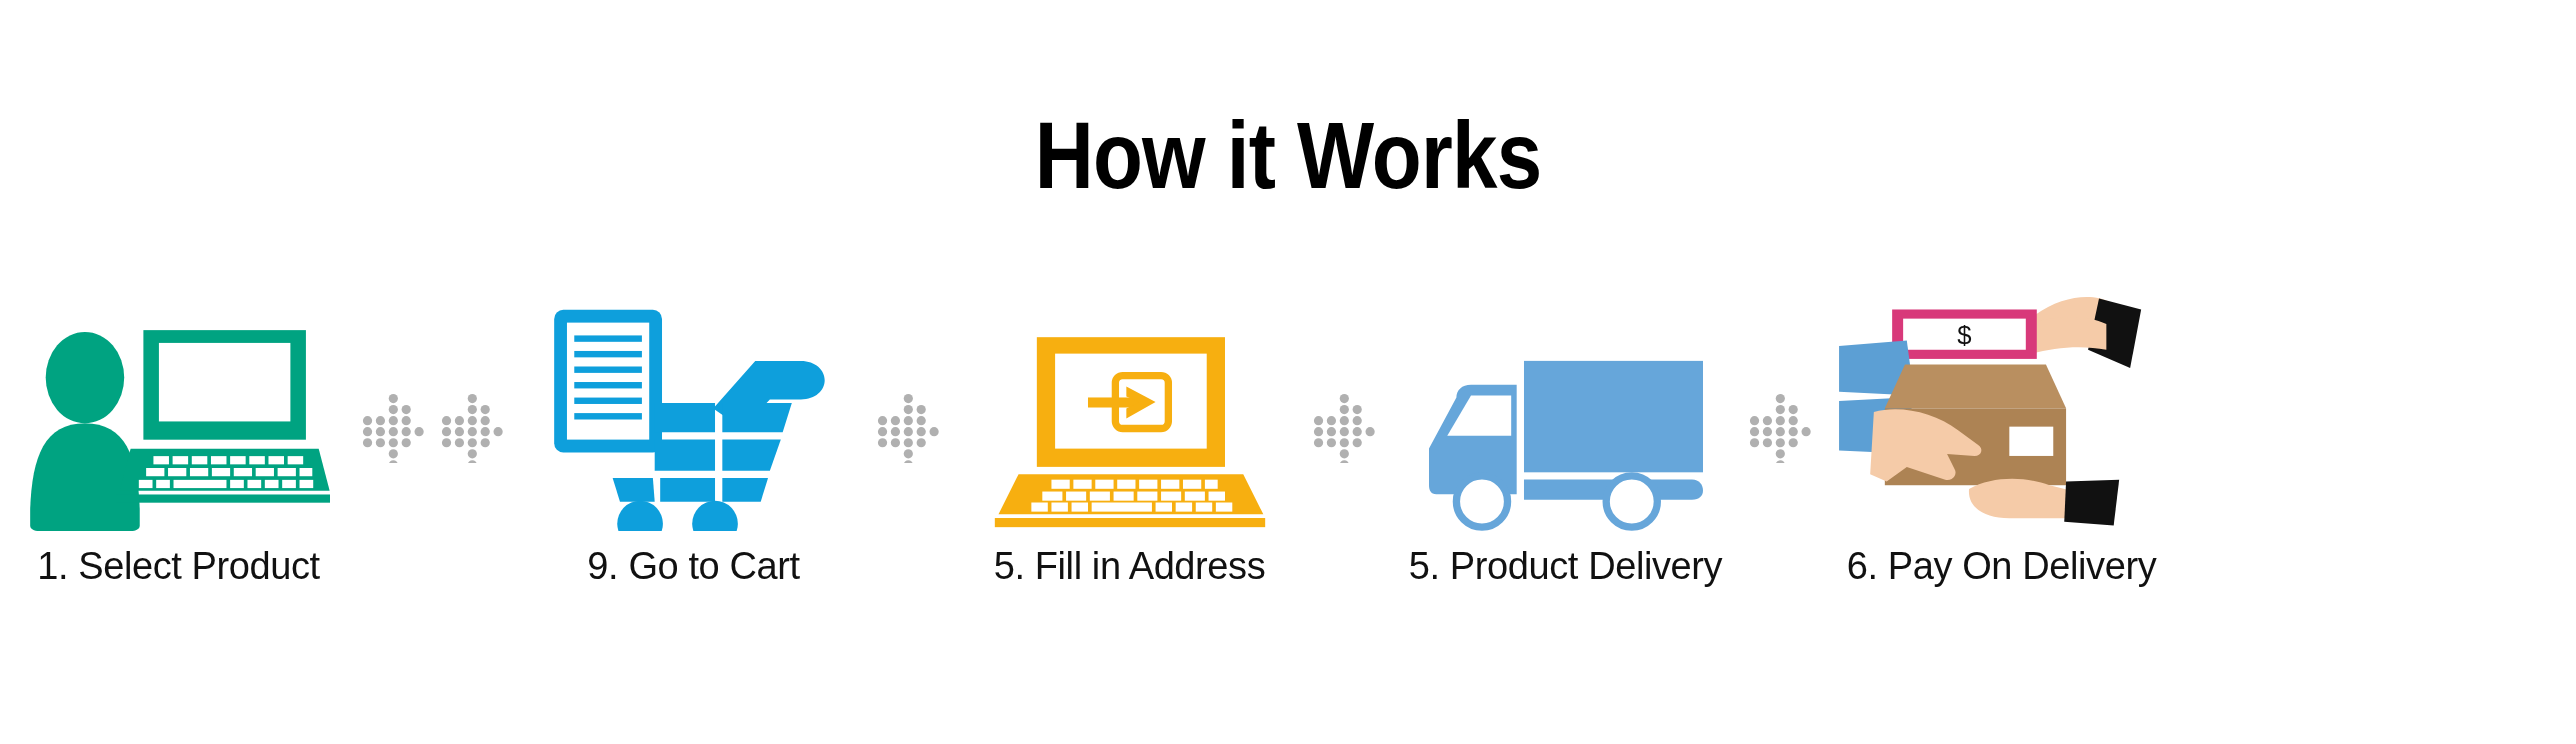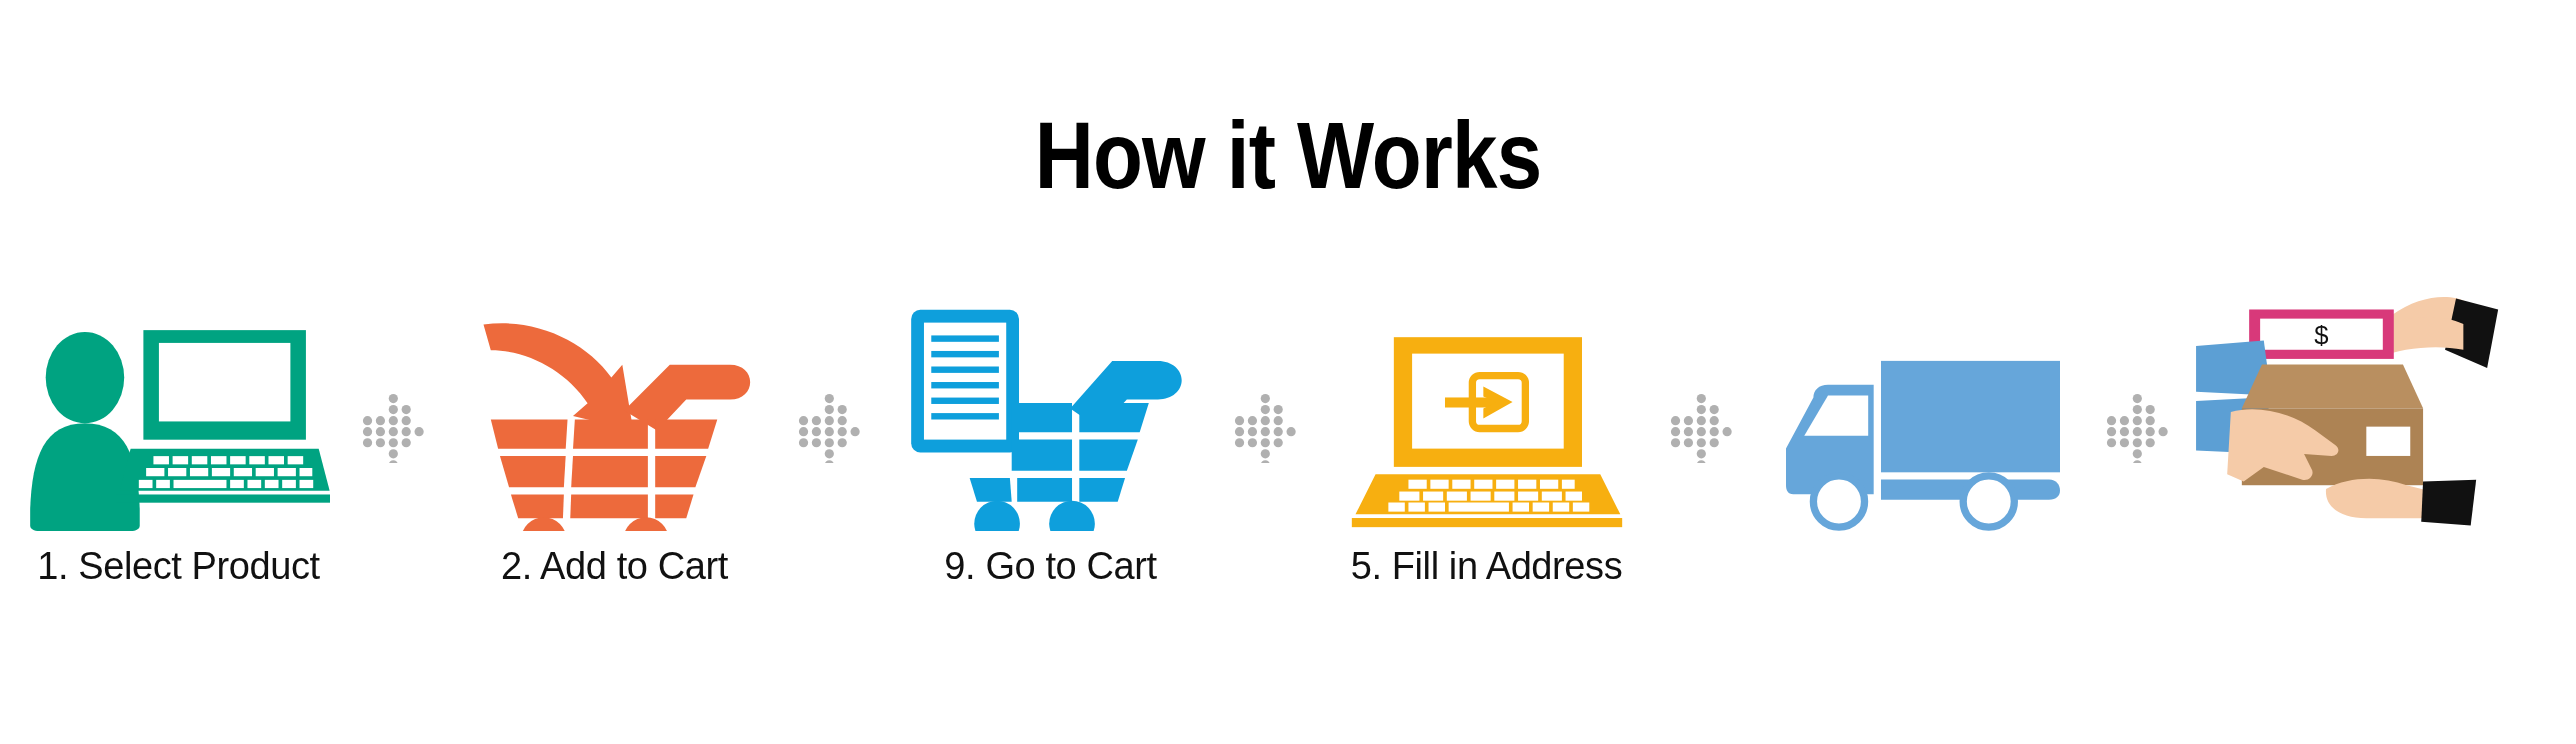--- a/index.html
+++ b/index.html
@@ -166,46 +166,20 @@
           <circle cx="48" cy="54" r="5"></circle>
           <circle cx="34" cy="6" r="5"></circle>
           <circle cx="34" cy="18" r="5"></circle>
             <circle cx="48" cy="18" r="5"></circle>
           <circle cx="34" cy="66" r="5"></circle>
           <circle cx="34" cy="78" r="5"></circle>
         </g>
       </svg>
     </div>
 
-    <div class="step">
-      <div class="step-art">
-        <svg width="274" height="221" viewBox="0 0 300 242">
-
-          <path d="M6 16 C 62 8 118 34 146 74 L 158 60 L 170 132 L 104 116 L 120 102 C 96 66 54 44 14 44 Z" fill="#ED6A3C"></path>
-
-          <path d="M210 60 L 276 60 C 290 60 298 69 298 79 C 298 89 290 98 276 98 L 228 98 L 196 132 L 160 110 Z" fill="#ED6A3C"></path>
-
-          <path d="M14 120 L 98 120 L 96 152 L 22 152 Z" fill="#ED6A3C"></path>
-          <path d="M106 120 L 186 120 L 186 152 L 104 152 Z" fill="#ED6A3C"></path>
-          <path d="M194 120 L 262 120 L 252 152 L 194 152 Z" fill="#ED6A3C"></path>
-
-          <path d="M24 160 L 96 160 L 94 194 L 34 194 Z" fill="#ED6A3C"></path>
-          <path d="M104 160 L 186 160 L 186 194 L 102 194 Z" fill="#ED6A3C"></path>
-          <path d="M194 160 L 250 160 L 238 194 L 194 194 Z" fill="#ED6A3C"></path>
-
-          <path d="M36 202 L 94 202 L 93 228 L 44 228 Z" fill="#ED6A3C"></path>
-          <path d="M102 202 L 186 202 L 186 228 L 101 228 Z" fill="#ED6A3C"></path>
-          <path d="M194 202 L 236 202 L 228 228 L 194 228 Z" fill="#ED6A3C"></path>
-
-          <circle cx="72" cy="252" r="25" fill="#ED6A3C"></circle>
-          <circle cx="184" cy="252" r="25" fill="#ED6A3C"></circle>
-        </svg>
-      </div>
-      <div class="step-label">2. Add to Cart</div>
-    </div>
 
     <div class="connector">
       <svg width="70" height="70" viewBox="0 0 76 76">
         <g fill="#B0B0B0">
           <circle cx="6" cy="30" r="5"></circle>
             <circle cx="20" cy="30" r="5"></circle>
             <circle cx="34" cy="30" r="5"></circle>
           <circle cx="48" cy="30" r="5"></circle>
           <circle cx="6" cy="42" r="5"></circle>
             <circle cx="20" cy="42" r="5"></circle>
@@ -364,20 +338,21 @@
           <path d="M30 44 C 30 36 36 30 46 30 L 96 30 L 96 150 L 8 150 C 2 150 0 146 0 140 L 0 100 Z" fill="#66A6DA"></path>
 
           <path d="M46 42 L 90 42 L 90 86 L 20 86 Z" fill="#ffffff"></path>
 
           <path d="M104 134 L 288 134 C 296 134 300 140 300 146 C 300 152 296 156 288 156 L 104 156 Z" fill="#66A6DA"></path>
 
           <circle cx="58" cy="158" r="28" fill="#ffffff" stroke="#66A6DA" stroke-width="8"></circle>
           <circle cx="222" cy="158" r="28" fill="#ffffff" stroke="#66A6DA" stroke-width="8"></circle>
         </svg>
       </div>
+      <div class="step-label">5. Product Delivery</div>
     </div>
 
     <div class="connector">
       <svg width="70" height="70" viewBox="0 0 76 76">
         <g fill="#B0B0B0">
           <circle cx="6" cy="30" r="5"></circle>
             <circle cx="20" cy="30" r="5"></circle>
             <circle cx="34" cy="30" r="5"></circle>
           <circle cx="48" cy="30" r="5"></circle>
           <circle cx="6" cy="42" r="5"></circle>
@@ -422,17 +397,18 @@
           <rect x="186" y="146" width="48" height="32" fill="#ffffff"></rect>
 
           <path d="M38 130 C 66 122 104 130 130 150 L 152 166 C 158 170 156 178 148 178 L 118 176 L 126 192
                    C 130 198 124 206 116 204 L 74 190 L 52 206 L 34 198 Z" fill="#F5CBA8"></path>
 
           <path d="M142 214 C 168 200 202 200 230 210 L 262 218 L 262 246 L 186 246 C 158 246 140 234 142 214 Z" fill="#F5CBA8"></path>
 
           <path d="M248 206 L 306 204 L 300 254 L 246 250 Z" fill="#111111"></path>
         </svg>
       </div>
+      <div class="step-label">6. Pay On Delivery</div>
     </div>
 
   </div>
 </div>
 
 
 </body></html>

